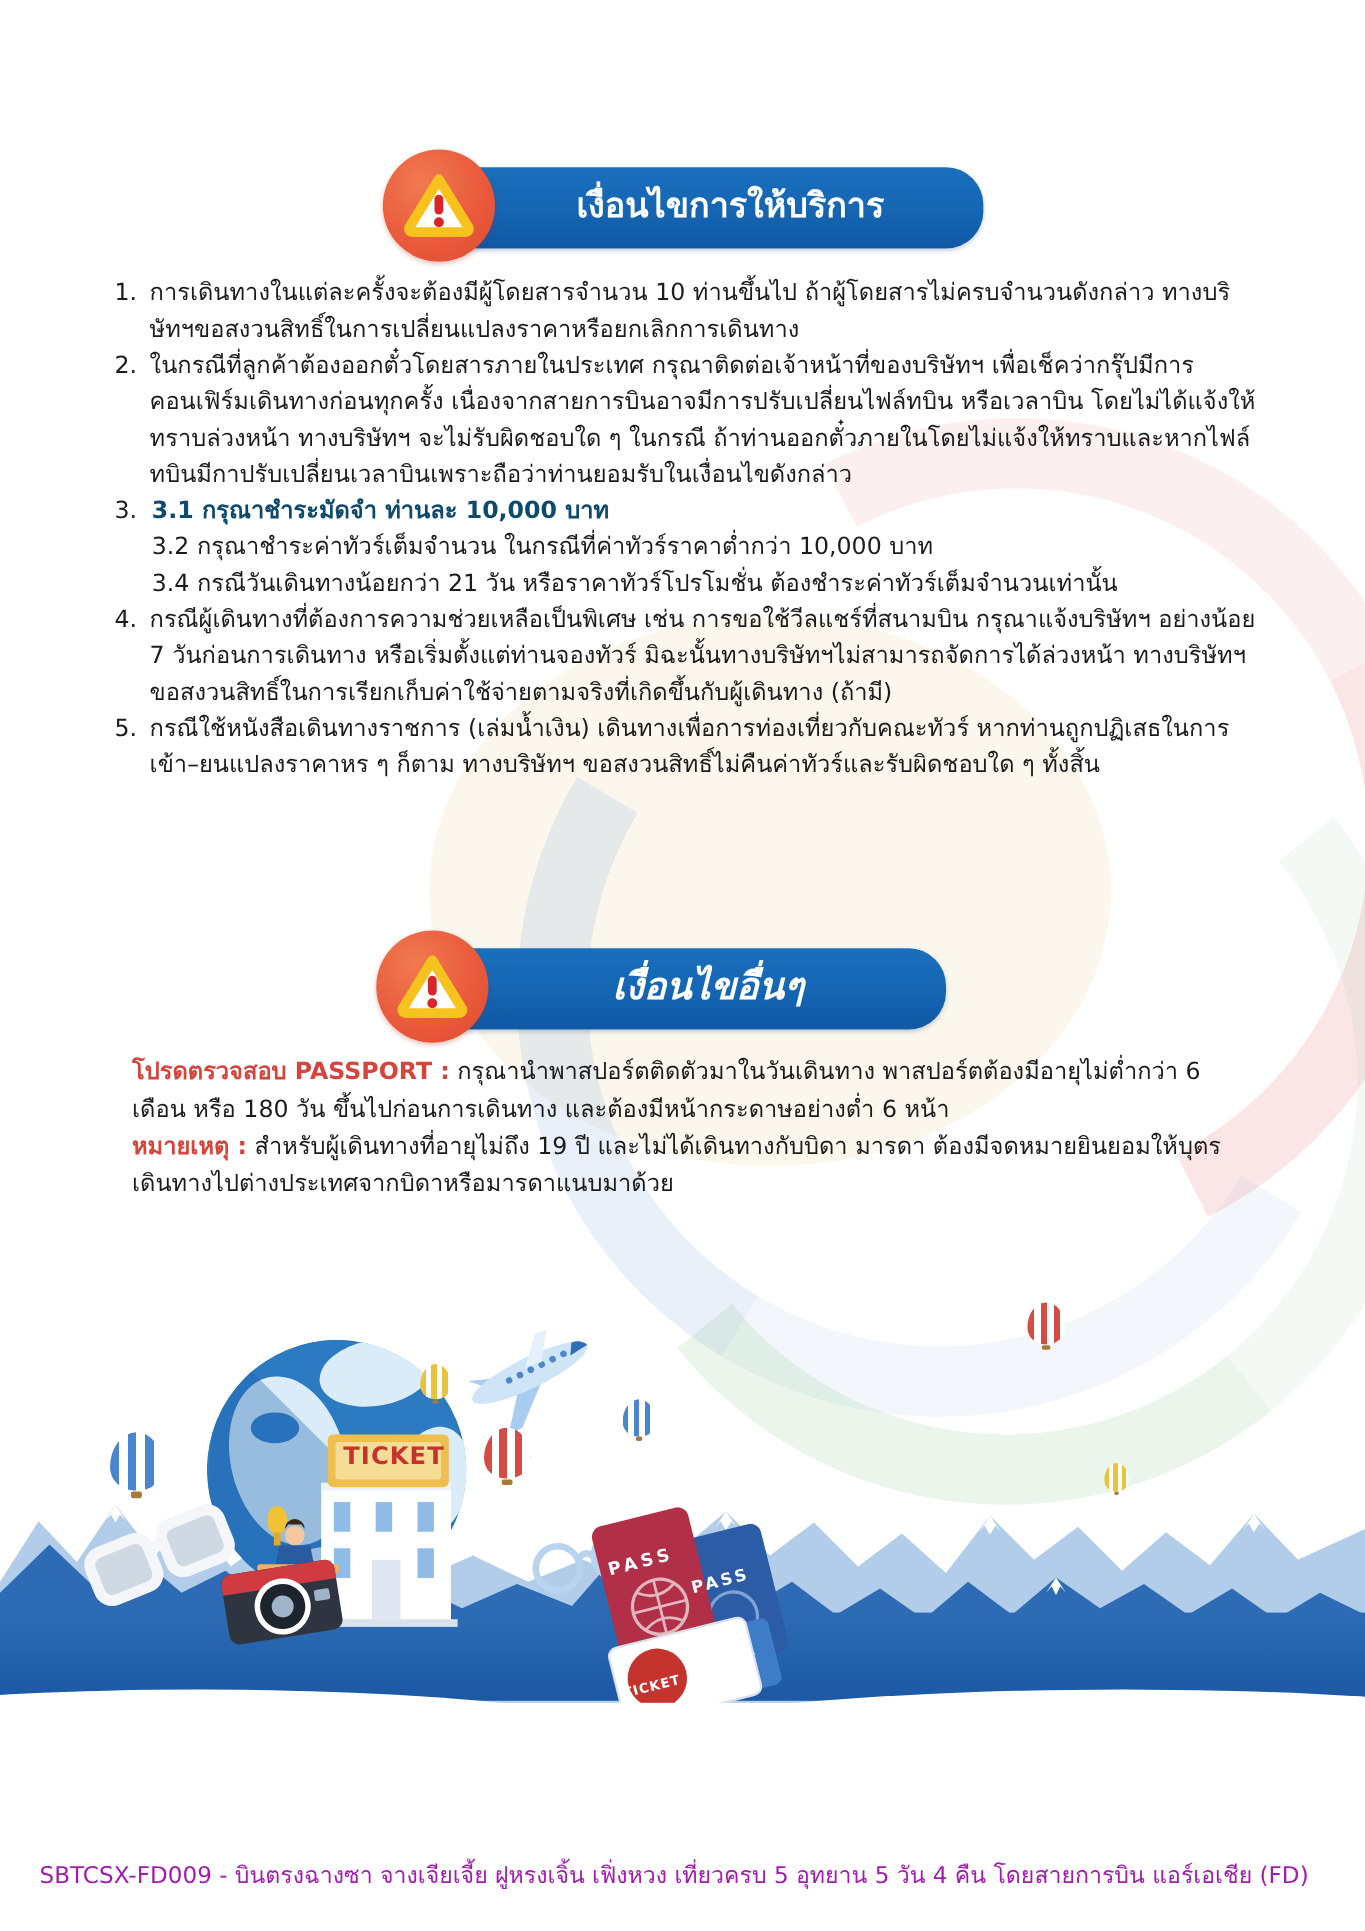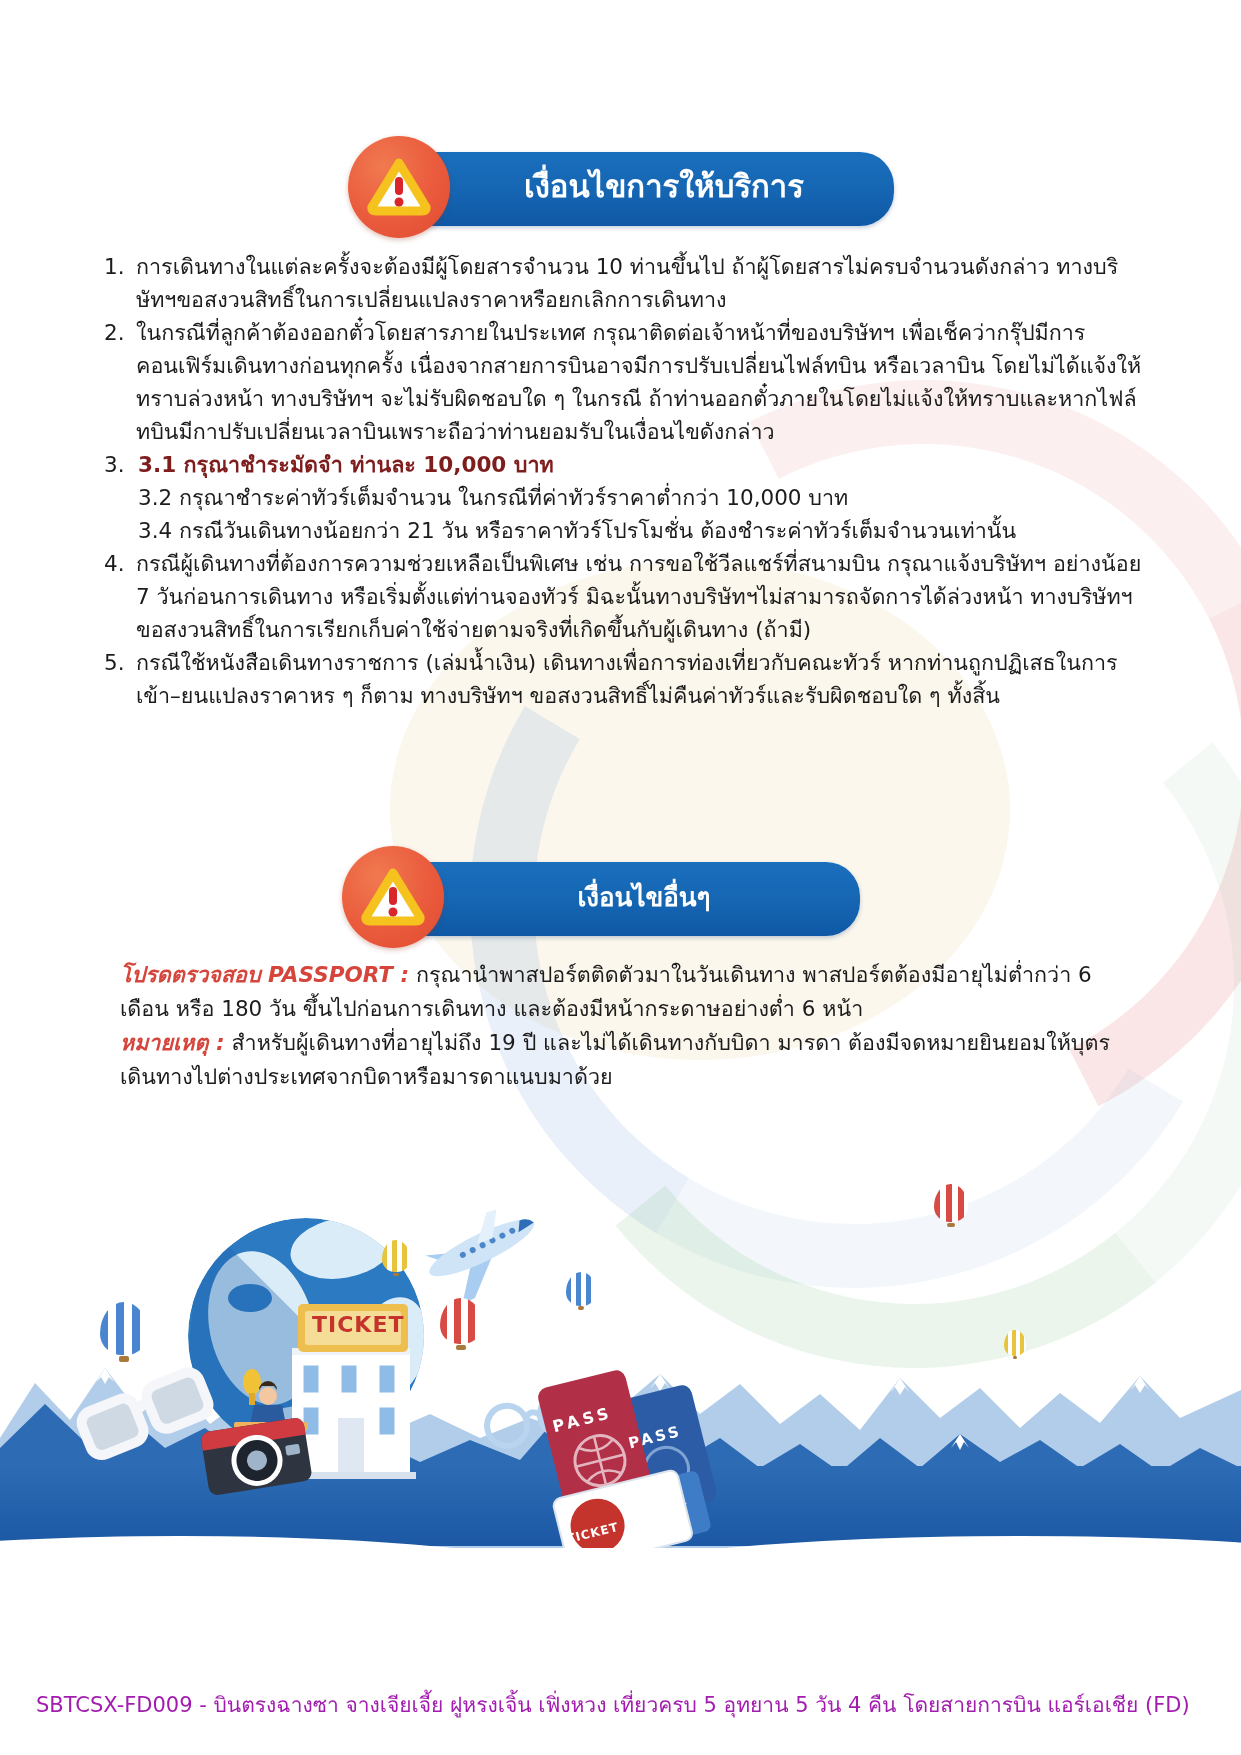--- a/index.html
+++ b/index.html
@@ -29,37 +29,37 @@
   }
   .badge .warn{
     position:absolute;left:0;top:0;width:102px;height:102px;border-radius:50%;
     background:radial-gradient(circle at 35% 30%,#f07a50 0%,#ea5a3c 55%,#e04c31 100%);
     display:flex;align-items:center;justify-content:center;
     box-shadow:0 2px 5px rgba(150,50,20,.3);
   }
   .badge1{left:348px;top:136px;}
   .badge1 .pill{width:372px;font-size:31px;}
   .badge2{left:342px;top:846px;}
-  .badge2 .pill{width:344px;font-size:26px;}
+  .badge2 .pill{width:344px;font-size:34px;font-style:italic;}
 
   
   .terms{position:absolute;z-index:2;left:104px;top:250px;width:1042px;
          font-size:21.5px;line-height:33px;font-weight:500;}
   .t-item{display:flex;align-items:flex-start;}
   .t-num{width:32px;flex:0 0 32px;text-align:left;}
   .t-text{flex:1;}
   .sub{padding-left:2px;}
-  .red{color:#7f1d1d;font-weight:700;}
+  .red{color:#0c4a6e;font-weight:700;}
   .bi{font-style:italic;font-weight:700;}
 
   
   .other{position:absolute;z-index:2;left:120px;top:958px;width:1014px;
          font-size:21.5px;line-height:34px;font-weight:500;}
   .other p{margin:0;}
-  .red-b{color:#d6453b;font-weight:700;font-style:italic;}
+  .red-b{color:#d6453b;font-weight:700;}
 
   
   .scene{position:absolute;z-index:1;left:0;top:1178px;width:1241px;height:382px;}
   .scene svg{position:absolute;left:0;top:0;}
 
   .balloon{position:absolute;z-index:1;}
   .b-env{width:100%;height:80%;
     border-radius:50% 50% 46% 46% / 60% 60% 40% 40%;}
   .b-basket{width:22%;height:9%;margin:2% auto 0;background:#a9793c;border-radius:2px;}
 

